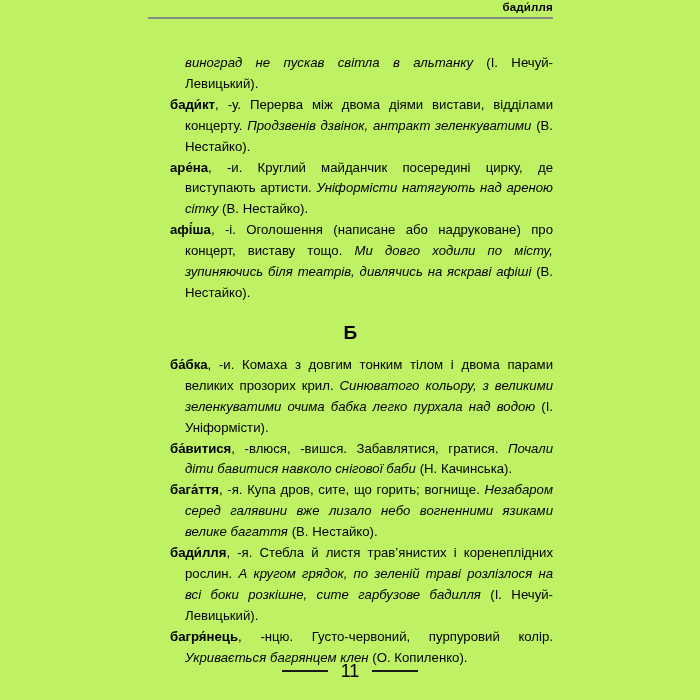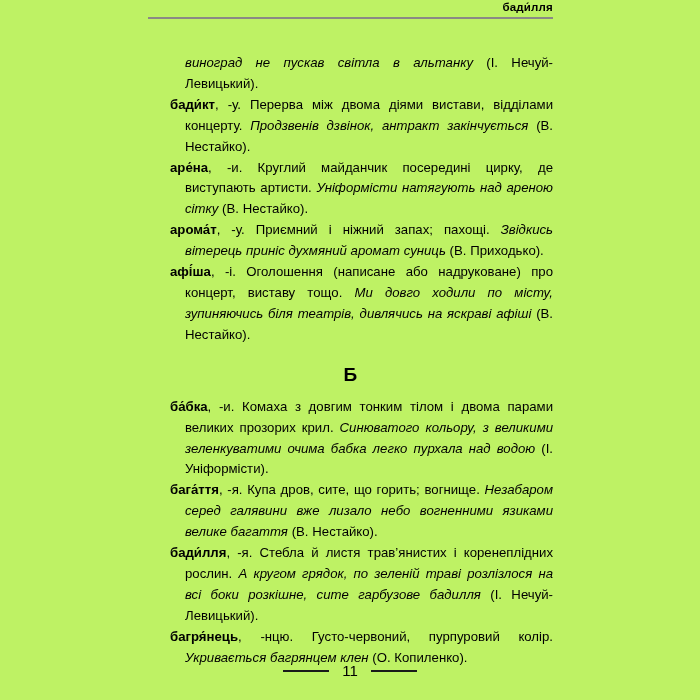--- a/index.html
+++ b/index.html
@@ -95,59 +95,59 @@
     justify-content: center;
     gap: 13px;
   }
   .footer-rule {
     display: block;
     width: 46px;
     height: 1.6px;
     background: #1a1a1a;
   }
   .page-number {
-    font-size: 15px;
+    font-size: 18px;
     line-height: 14px;
     color: #000;
   }
 </style>
 </head>
 <body>
 
 <div class="page">
 
   <div class="running-head">бади́лля</div>
   <div class="head-rule"></div>
 
   <div class="column">
 
     <p class="entry continuation">
       <span class="cite">виноград не пускав світла в альтанку</span><span> (І. Нечуй-Левицький).</span>
     </p>
 
     <div>
       <p class="entry">
-        <span class="hw">бади́кт</span><span>, -у. </span><span>Перерва між двома діями вистави, відділами концерту. </span><span class="cite">Продзвенів дзвінок, антракт закінчується</span><span> (В. Нестайко).</span>
+        <span class="hw">бади́кт</span><span>, -у. </span><span>Перерва між двома діями вистави, відділами концерту. </span><span class="cite">Продзвенів дзвінок, антракт зеленкуватими</span><span> (В. Нестайко).</span>
       </p>
       <p class="entry">
         <span class="hw">аре́на</span><span>, -и. </span><span>Круглий майданчик посередині цирку, де виступають артисти. </span><span class="cite">Уніформісти натягують над ареною сітку</span><span> (В. Нестайко).</span>
-      </p>
-      <p class="entry">
-        <span class="hw">арома́т</span><span>, -у. </span><span>Приємний і ніжний запах; пахощі. </span><span class="cite">Звідкись вітерець приніс духмяний аромат суниць</span><span> (В. Приходько).</span>
       </p>
       <p class="entry">
         <span class="hw">афі́ша</span><span>, -і. </span><span>Оголошення (написане або надруковане) про концерт, виставу тощо. </span><span class="cite">Ми довго ходили по місту, зупиняючись біля театрів, дивлячись на яскраві афіші</span><span> (В. Нестайко).</span>
       </p>
     </div>
 
     <div class="letter-divider">Б</div>
 
     <div>
       <p class="entry">
         <span class="hw">ба́бка</span><span>, -и. </span><span>Комаха з довгим тонким тілом і двома парами великих прозорих крил. </span><span class="cite">Синюватого кольору, з великими зеленкуватими очима бабка легко пурхала над водою</span><span> (І. Уніформісти).</span>
+      </p>
+      <p class="entry">
+        <span class="hw">ба́витися</span><span>, -влюся, -вишся. </span><span>Забавлятися, гратися. </span><span class="cite">Почали діти бавитися навколо снігової баби</span><span> (Н. Качинська).</span>
       </p>
       <p class="entry">
         <span class="hw">бага́ття</span><span>, -я. </span><span>Купа дров, сите, що горить; вогнище. </span><span class="cite">Незабаром серед галявини вже лизало небо вогненними язиками велике багаття</span><span> (В. Нестайко).</span>
       </p>
       <p class="entry">
         <span class="hw">бади́лля</span><span>, -я. </span><span>Стебла й листя трав’янистих і коренеплідних рослин. </span><span class="cite">А кругом грядок, по зеленій траві розлізлося на всі боки розкішне, сите гарбузове бадилля</span><span> (І. Нечуй-Левицький).</span>
       </p>
       <p class="entry">
         <span class="hw">багря́нець</span><span>, -нцю. </span><span>Густо-червоний, пурпуровий колір. </span><span class="cite">Укривається багрянцем клен</span><span> (О. Копиленко).</span>
       </p>

